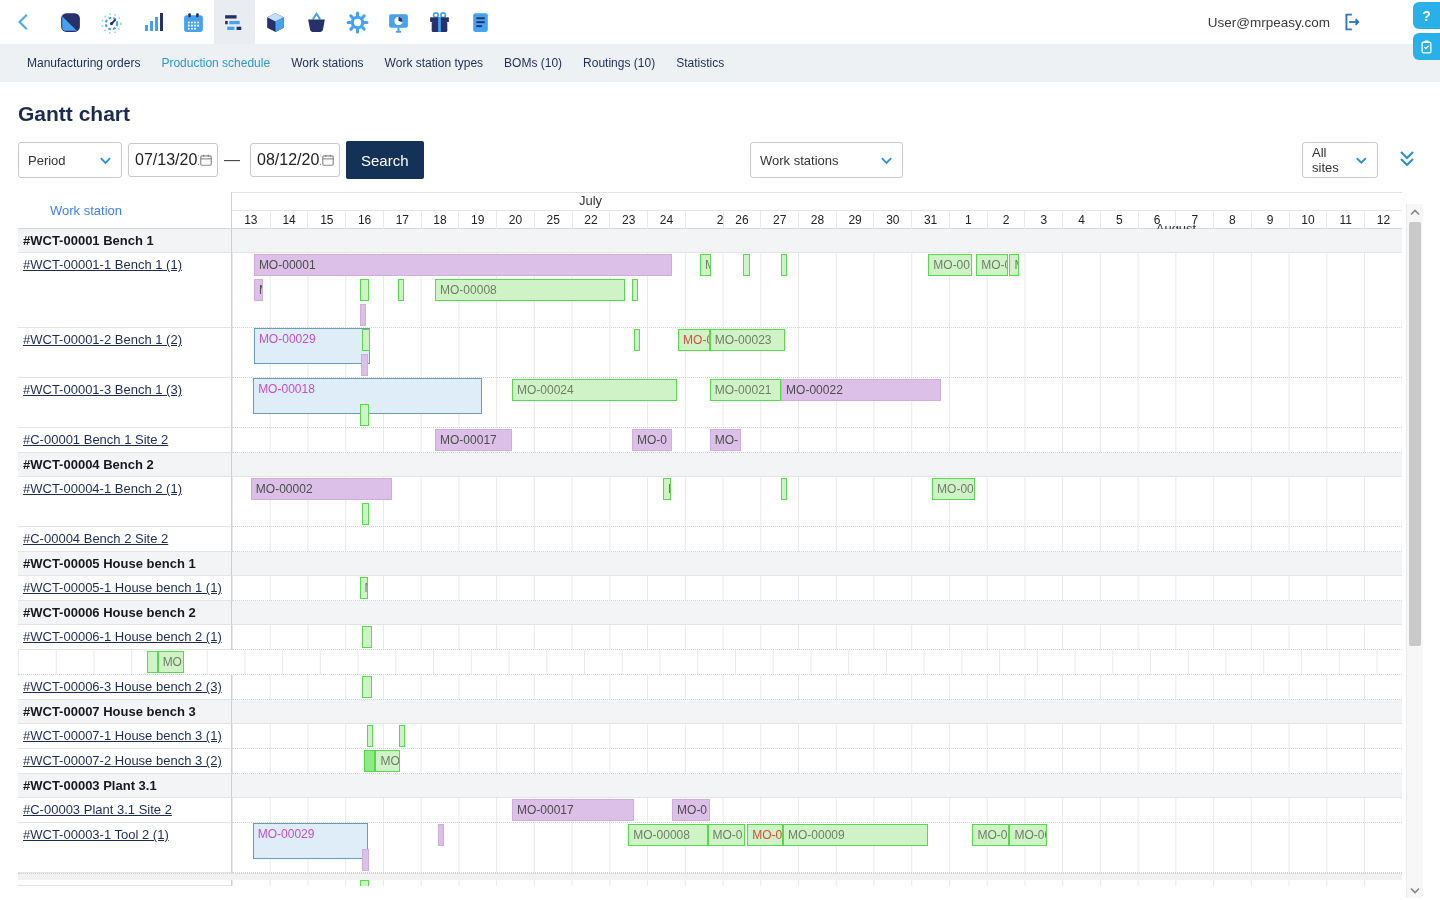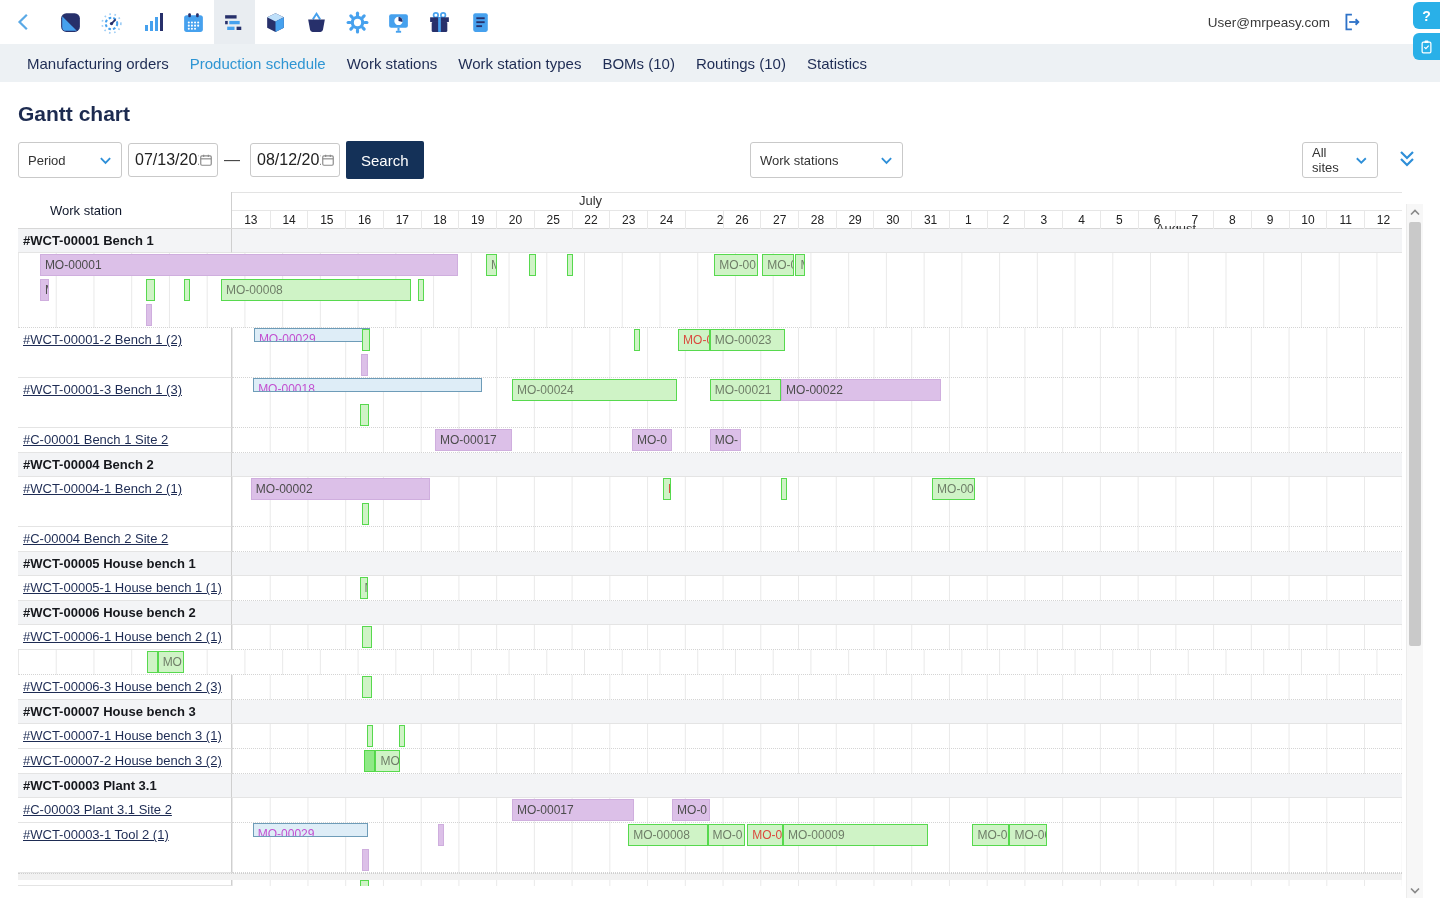--- a/index.html
+++ b/index.html
@@ -14,21 +14,21 @@
   .user-area { margin-left:auto; margin-right:78px; display:flex; align-items:center; gap:10px;
     color:#3a3a3a; font-size:13.5px; }
 
   .float-btns { position:absolute; right:0; top:2px; z-index:50; display:flex; flex-direction:column; gap:4px; }
   .float-btn { width:27px; height:27px; background:#29b0e8; border-radius:6px 0 0 6px;
     display:flex; align-items:center; justify-content:center; color:#fff; font-weight:bold;
     font-size:14px; cursor:pointer; }
 
   
   .navbar { height:38px; background:#edf1f4; display:flex; align-items:center; padding-left:27px; }
-  .tab { font-size:15px; color:#1e2c54; margin-right:21px; cursor:pointer; white-space:nowrap;text-align:center; }
+  .tab { font-size:12px; color:#1e2c54; margin-right:21px; cursor:pointer; white-space:nowrap;text-align:center; }
   .tab.active { color:#2e95d3; }
 
   
   .content { padding:0 0 0 18px; position:relative; }
   h1 { font-size:21px; font-weight:700; color:#1d2b50; margin:20px 0 14px 0; }
 
   .filters { position:relative; height:40px; display:flex; align-items:center; }
   .select { border:1px solid #c9c9c9; border-radius:3px; background:#fff; height:36px;
     display:flex; align-items:center; padding:0 9px; font-size:13px; color:#333; cursor:pointer; }
   .select .chev { margin-left:auto; }
@@ -40,21 +40,21 @@
   .search-btn { margin-left:6px; height:38px; padding:0 15px; background:#143158; color:#fff;
     border:none; border-radius:2px; font-size:15px; font-family:inherit; cursor:pointer; }
   .sel-ws { position:absolute; left:732px; width:153px; }
   .sel-sites { position:absolute; left:1284px; width:76px; }
   .dbl-chev { position:absolute; left:1380px; top:10px; cursor:pointer; }
 
   
   .gantt { margin-top:12px; width:1384px; font-size:13px; position:relative; }
   .g-header { display:flex; height:37px; border-bottom:1px solid #d7d7d7; }
   .gh-left { width:214px; border-right:1px solid #cfcfcf; display:flex; align-items:center;
-    padding-left:32px; color:#0f172a; }
+    padding-left:32px; color:#3b82f6; }
   .gh-right { flex:1; border-top:1px solid #e3e3e3; }
   .months { display:flex; height:17px; }
   .month { text-align:center; font-size:13px; color:#333; }
   .month.m2 { border-left:1px solid #c9c9c9; }
   .days { display:flex; height:20px; border-top:1px solid #e6e6e6; }
   .day { text-align:center; font-size:12px; color:#222; border-left:1px solid #e8e8e8;
     line-height:19px; overflow:hidden; }
   .day:first-child { border-left:none; }
 
   .grow { display:flex; }
@@ -69,21 +69,21 @@
   .grow.group .grow-chart { background:#f3f4f6; border-bottom:1px solid #e4e4e4; }
   .grow.strip { height:7px; background:#f1f1f1; border-top:1px dotted #cfcfcf; }
   .grow.partial { height:6px; }
   .grow.partial .grow-chart { border-bottom:none; }
 
   .bar { position:absolute; height:22px; font-size:12px; line-height:20px; padding-left:4px;
     white-space:nowrap; overflow:hidden; cursor:pointer; }
   .bar.purple { background:#dcc0e8; border:1px solid #cfaede; color:#4c4c4c; }
   .bar.green  { background:#cff3c6; border:1px solid #57d94e; color:#6f7e68; }
   .bar.green_dark { background:#8fe986; border:1px solid #52d848; color:#5d6e58; }
-  .bar.blue   { background:#deedf7; border:1px solid #6e9cb8; color:#c24fd0; height:14px; }
+  .bar.blue   { background:#deedf7; border:1px solid #6e9cb8; color:#c24fd0; height:36px; }
   .bar.t-red  { color:#da4a3e; }
 
   
   .vscroll { position:absolute; left:1406px; top:204px; width:17px; height:694px;
     background:#f7f7f7; border-left:1px solid #ececec; }
   .vs-arrow { height:16px; display:flex; align-items:center; justify-content:center; cursor:pointer; }
   .vs-arrow.down { position:absolute; bottom:0; left:0; right:0; }
   .vs-thumb { position:absolute; left:2px; right:2px; top:18px; height:424px; background:#c9c9c9;
     border-radius:2px; cursor:pointer; }
 </style>
@@ -327,20 +327,21 @@
             <div class="day" style="width: 37.74px;">12</div>
           </div>
       </div>
     </div>
     <div class="g-body">
         <div class="grow group">
           <div class="grow-label">#WCT-00001 Bench 1</div>
           <div class="grow-chart"></div>
         </div>
         <div class="grow" style="height: 75px;">
+          <div class="grow-label"><a>#WCT-00001-1 Bench 1 (1)</a></div>
           <div class="grow-chart">
             <div class="bar purple" style="left: 21.8892px; width: 417.782px; top: 1px;">MO-00001</div>
             <div class="bar green" style="left: 467.976px; width: 11.322px; top: 1px;">M</div>
             <div class="bar green" style="left: 511.377px; width: 6.4158px; top: 1px;"></div>
             <div class="bar green" style="left: 549.494px; width: 3.0192px; top: 1px;"></div>
             <div class="bar green" style="left: 696.303px; width: 43.401px; top: 1px;">MO-00</div>
             <div class="bar green" style="left: 744.233px; width: 31.3242px; top: 1px;">MO-0</div>
             <div class="bar green" style="left: 777.444px; width: 9.435px; top: 1px;">M</div>
             <div class="bar purple" style="left: 21.8892px; width: 9.0576px; top: 26px;">M</div>
             <div class="bar green" style="left: 128.316px; width: 8.3028px; top: 26px;"></div>
@@ -379,21 +380,21 @@
             <div class="bar purple" style="left: 477.788px; width: 31.7016px; top: 1px;">MO-</div>
           </div>
         </div>
         <div class="grow group">
           <div class="grow-label">#WCT-00004 Bench 2</div>
           <div class="grow-chart"></div>
         </div>
         <div class="grow" style="height: 50px;">
           <div class="grow-label"><a>#WCT-00004-1 Bench 2 (1)</a></div>
           <div class="grow-chart">
-            <div class="bar purple" style="left: 18.87px; width: 179px; top: 1px;">MO-00002</div>
+            <div class="bar purple" style="left: 18.87px; width: 141px; top: 1px;">MO-00002</div>
             <div class="bar green t-red" style="left: 430.991px; width: 7.548px; top: 1px;">M</div>
             <div class="bar green" style="left: 549.494px; width: 3.0192px; top: 1px;"></div>
             <div class="bar green" style="left: 700.077px; width: 43.401px; top: 1px;">MO-00</div>
             <div class="bar green" style="left: 130.203px; width: 6.4158px; top: 26px;"></div>
           </div>
         </div>
         <div class="grow" style="height: 25px;">
           <div class="grow-label"><a>#C-00004 Bench 2 Site 2</a></div>
           <div class="grow-chart"></div>
         </div>

